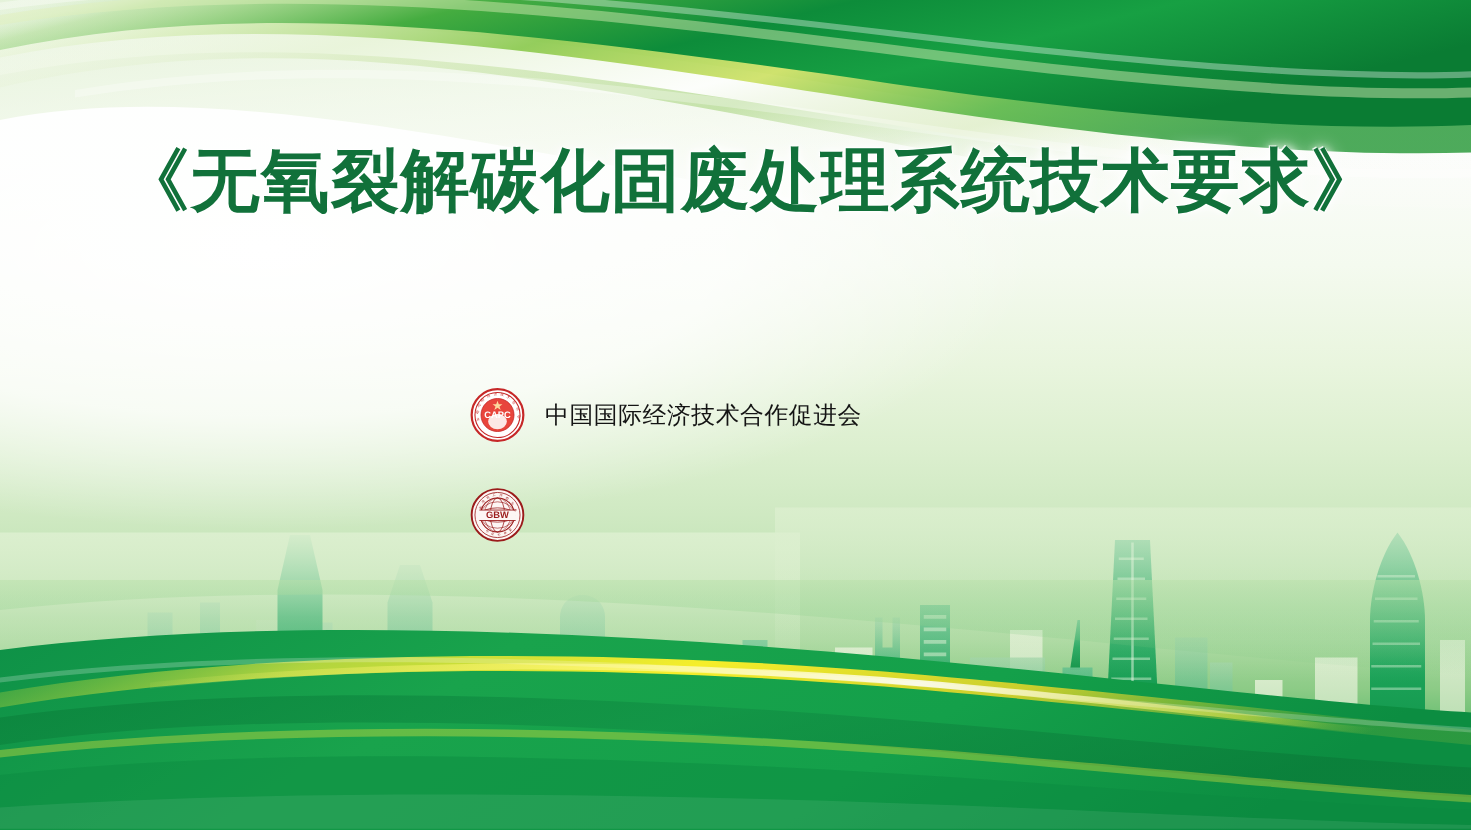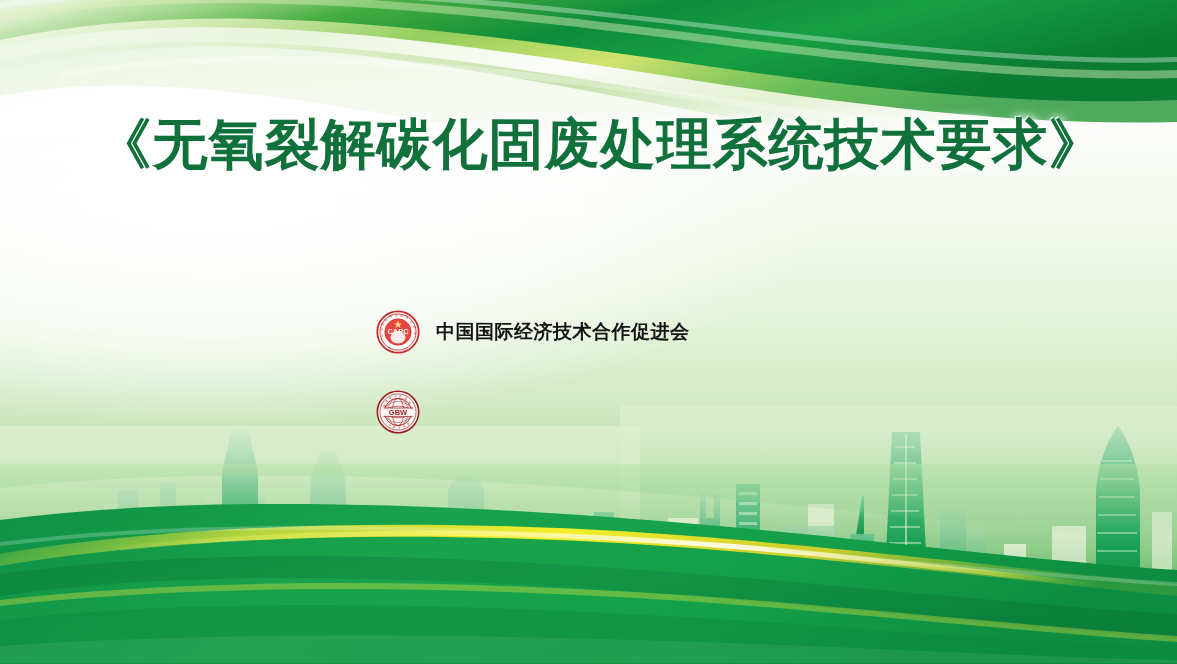--- a/index.html
+++ b/index.html
@@ -126,21 +126,21 @@
   .org-seal {
     width: 44px;
     height: 44px;
     flex: 0 0 44px;
     position: relative;
   }
 
   .org-label {
     margin-left: 16px;
     font-size: 19px;
-    font-weight: bold;
+    font-weight: normal;
     color: #141414;
     letter-spacing: 0.5px;
     white-space: nowrap;
   }
 </style>
 </head>
 <body>
 
 <div id="slide">
 

